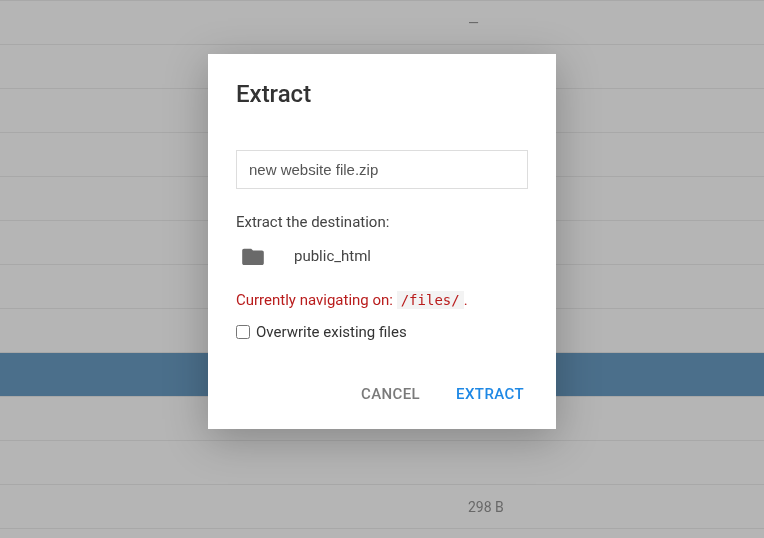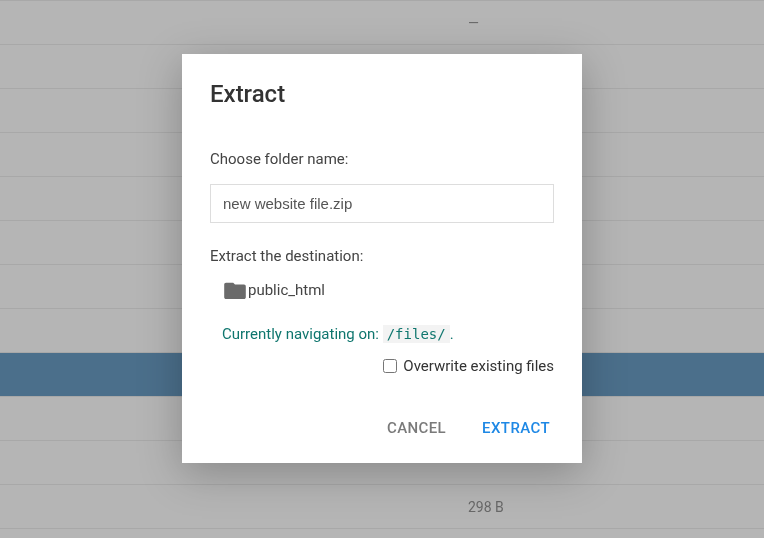--- a/index.html
+++ b/index.html
@@ -4,44 +4,44 @@
 <style>
   * { box-sizing: border-box; margin: 0; padding: 0; }
   html, body { width: 764px; height: 538px; overflow: hidden; font-family: -apple-system, BlinkMacSystemFont, "Segoe UI", Roboto, Arial, sans-serif; }
   .bg { position: absolute; inset: 0; background: #fff; }
   .row { height: 44px; border-top: 1px solid #e2e2e2; display: flex; align-items: center; color: #555; font-size: 14px; }
   .row .size { margin-left: 468px; }
   .row.selected { background: #1565a2; }
   .overlay { position: absolute; inset: 0; background: rgba(120,120,120,0.55); display: flex; align-items: flex-start; justify-content: center; }
   .dialog {
     margin-top: 54px;
-    width: 400px;
+    width: 348px;
     background: #fff;
     box-shadow: 0 10px 40px rgba(0,0,0,0.25);
     padding: 26px 28px 20px 28px;
     color: #333;
   }
   .dialog h1 { font-size: 24px; font-weight: 500; color: #333; margin-bottom: 42px; }
   .label { font-size: 15px; color: #444; margin-bottom: 16px; }
   .text-input {
     width: 100%;
     border: 1px solid #ddd;
     padding: 10px 12px;
     font-size: 15px;
     color: #555;
     margin-bottom: 24px;
     outline: none;
     font-family: Liberation Sans, sans-serif;
   }
-  .dest-row { display: flex; align-items: center; gap: 2px; margin: 4px 0 26px 14px; }
+  .dest-row { display: flex; align-items: center; gap: 30px; margin: 4px 0 26px 6px; }
   .folder-icon svg { display: block; }
   .dest-name { font-size: 15px; color: #444; }
-  .nav-line { font-size: 15px; color: #0f766e; margin-bottom: 14px; margin-left: 12px; }
+  .nav-line { font-size: 15px; color: #b91c1c; margin-bottom: 14px; }
   .nav-line code { background: #f3f3f3; padding: 1px 4px; font-family: ui-monospace, SFMono-Regular, Menlo, monospace; font-size: 14px; }
-  .check-row { display: flex; align-items: center; gap: 6px; margin-bottom: 38px; font-size: 15px; color: #333; justify-content: flex-end; }
+  .check-row { display: flex; align-items: center; gap: 6px; margin-bottom: 38px; font-size: 15px; color: #333; }
   .check-row input { width: 14px; height: 14px; }
   .actions { display: flex; justify-content: flex-end; gap: 28px; }
   .btn { background: none; border: none; font-size: 15px; font-weight: 500; letter-spacing: 0.4px; cursor: pointer; padding: 6px 4px; font-family: inherit; }
   .btn.cancel { color: #7a7a7a; }
   .btn.primary { color: #1e88e5; }
 </style>
 </head>
 <body>
 
 <div class="bg" id="bg-rows">
@@ -81,21 +81,20 @@
     <div class="row">
       <span class="size">298 B</span>
     </div>
     <div class="row"></div>
   </div>
 
 <div class="overlay">
   <div class="dialog">
     <h1>Extract</h1>
 
-    <div class="label">Choose folder name:</div>
     <input class="text-input" type="text" value="new website file.zip" style="">
 
     <div class="label">Extract the destination:</div>
 
     <div class="dest-row">
       <span class="folder-icon">
         <svg width="22" height="18" viewBox="0 0 24 20">
             <path fill="#6a6a6a" d="M10 2H2C0.9 2 0 2.9 0 4v14c0 1.1 0.9 2 2 2h20c1.1 0 2-0.9 2-2V6c0-1.1-0.9-2-2-2H12l-2-2z"></path>
           </svg>
       </span>

